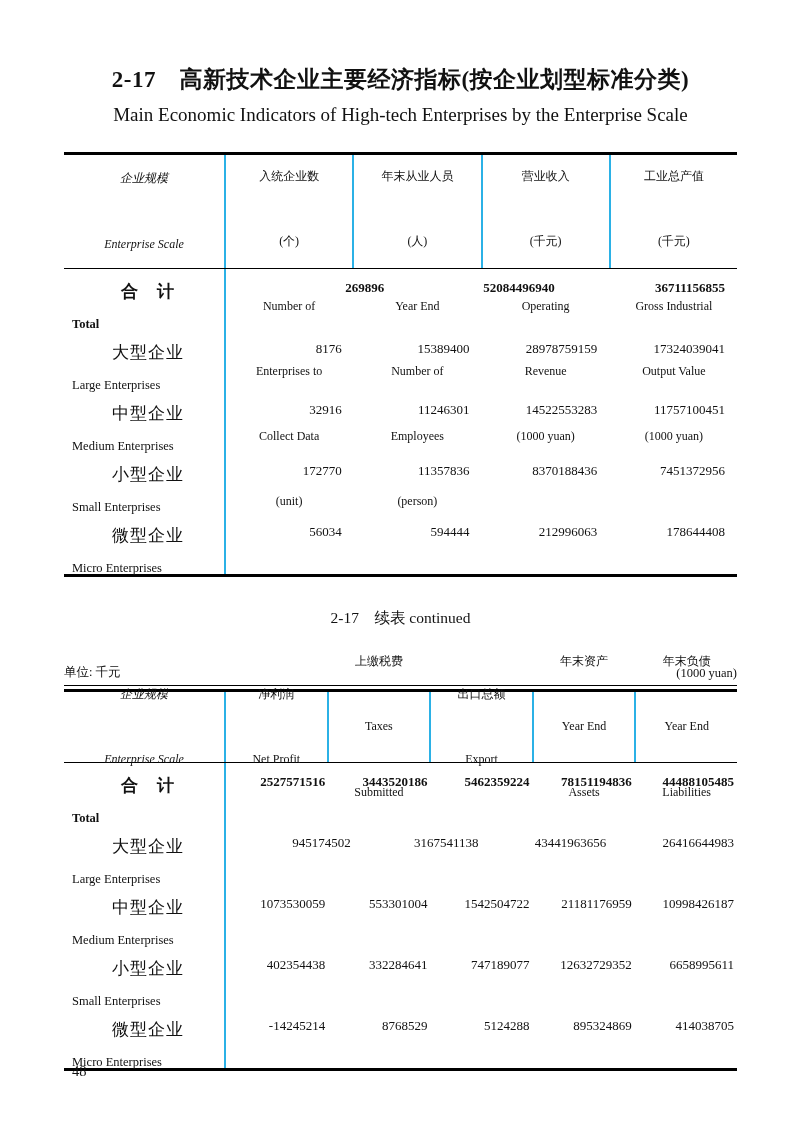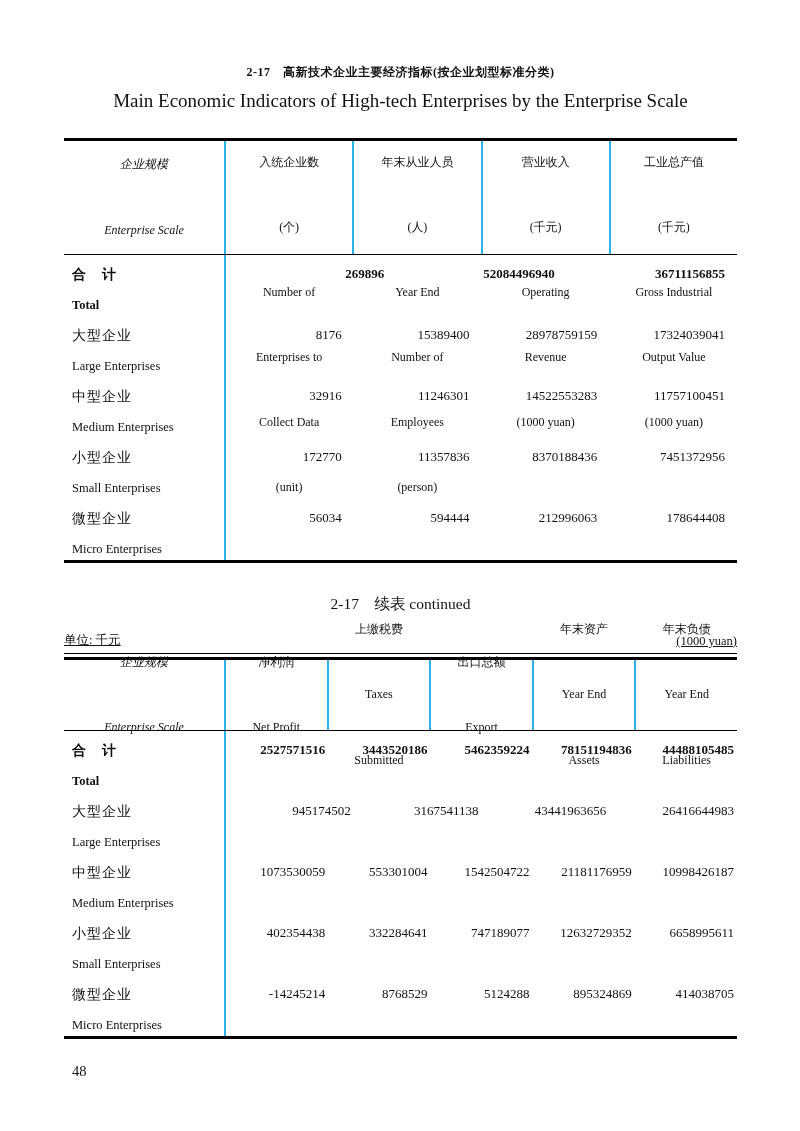--- a/index.html
+++ b/index.html
@@ -4,21 +4,21 @@
 <style>
   * { margin:0; padding:0; box-sizing:border-box; }
   html,body { background:#ffffff; }
   .page {
     position:relative; width:800px; height:1131px; background:#ffffff;
     font-family:"Liberation Serif","DejaVu Serif",serif; color:#111;
     overflow:hidden;
   }
   .content { position:absolute; left:64px; top:0; width:673px; }
 
-  .title-zh { padding-top:64px; text-align:center; font-weight:700; font-size:12px; letter-spacing:0.5px; }
+  .title-zh { padding-top:64px; text-align:center; font-weight:700; font-size:23px; letter-spacing:0.5px; }
   .title-en { text-align:center; font-size:19px; margin-top:9px; }
 
   .tbl { border-top:3px solid #000; border-bottom:3px solid #000; }
   .t1 { margin-top:26px; }
   .t2 { margin-top:3px; }
 
   .thead { display:flex; border-bottom:1px solid #000; }
   .t1 .thead { height:114px; }
   .t2 .thead { height:71px; }
 
@@ -26,30 +26,30 @@
         font-size:12px; line-height:1.42; border-right:2px solid var(--divider,#2bb1e6);gap:48px; }
   .thead .hc:last-child { border-right:none; }
   .hc-label { width:162px; justify-content:center;font-style:italic; }
   .hc-data { flex:1; }
   .t1 .hc-data { padding-top:13px; padding-bottom:10px; }
   .t2 .hc-data { justify-content:center; }
   .hc .unit-en { margin-top:auto; }
 
   .rowg { display:flex; height:61px; }
   .rg-label { width:162px; border-right:2px solid var(--divider,#2bb1e6); padding:11px 0 0 8px; }
-  .rg-label .zh { font-size:14px; letter-spacing:1px; }
+  .rg-label .zh { font-size:17px; letter-spacing:1px;text-align:center; }
   .rg-label .en { font-size:12.5px; margin-top:14px; letter-spacing:0; }
   .rg-val { flex:1; text-align:right; font-size:13px; padding-top:11px; }
   .t1 .rg-val { padding-right:12px;padding-left:44px; }
   .t2 .rg-val { padding-right:3px; }
   .rowg.bold .zh, .rowg.bold .en, .rowg.bold .rg-val { font-weight:700; }
 
   .cont-title { margin-top:31px; text-align:center; font-size:15.5px; }
-  .unit-row { margin-top:17px; display:flex; justify-content:space-between; align-items:flex-end;
-              font-size:12.5px; border-bottom:1px solid #000; padding-bottom:4px;text-decoration:underline; }
+  .unit-row { margin-top:35px; display:flex; justify-content:space-between; align-items:flex-end;
+              font-size:12.5px; border-bottom:1px solid #000; padding-bottom:4px; }
   .page-number { position:absolute; left:72px; top:1063px; font-size:14.5px; }
 </style>
 </head>
 <body>
 
 <div class="page">
   <div class="content">
 
     <div class="title-zh">2-17　高新技术企业主要经济指标(按企业划型标准分类)</div>
     <div class="title-en">Main Economic Indicators of High-tech Enterprises by the Enterprise Scale</div>

